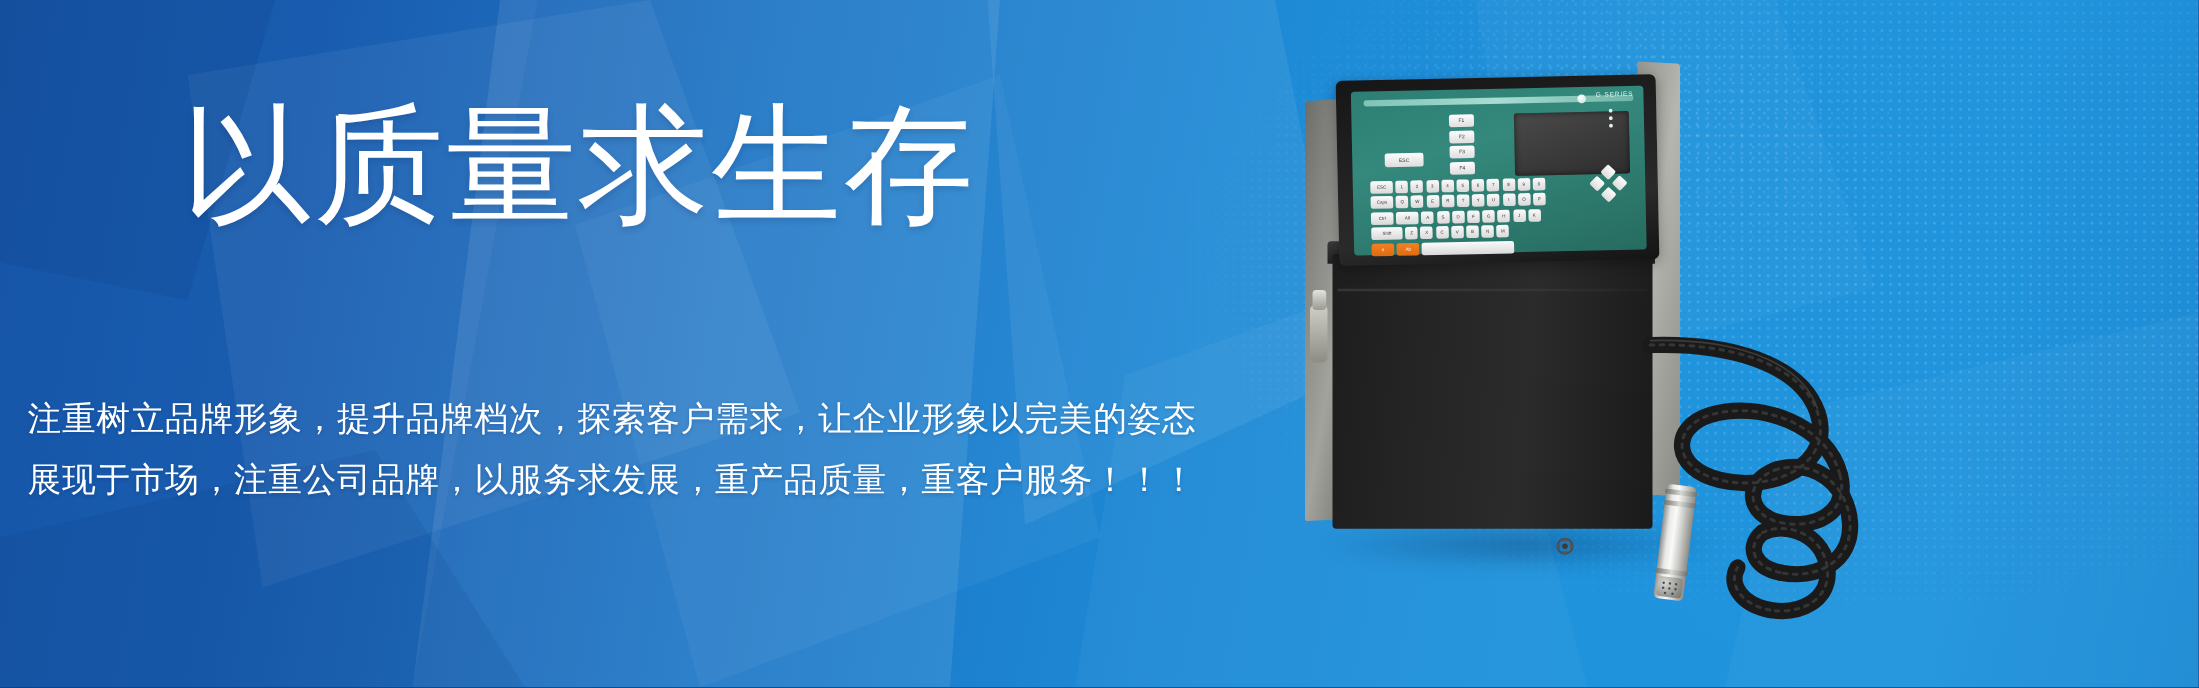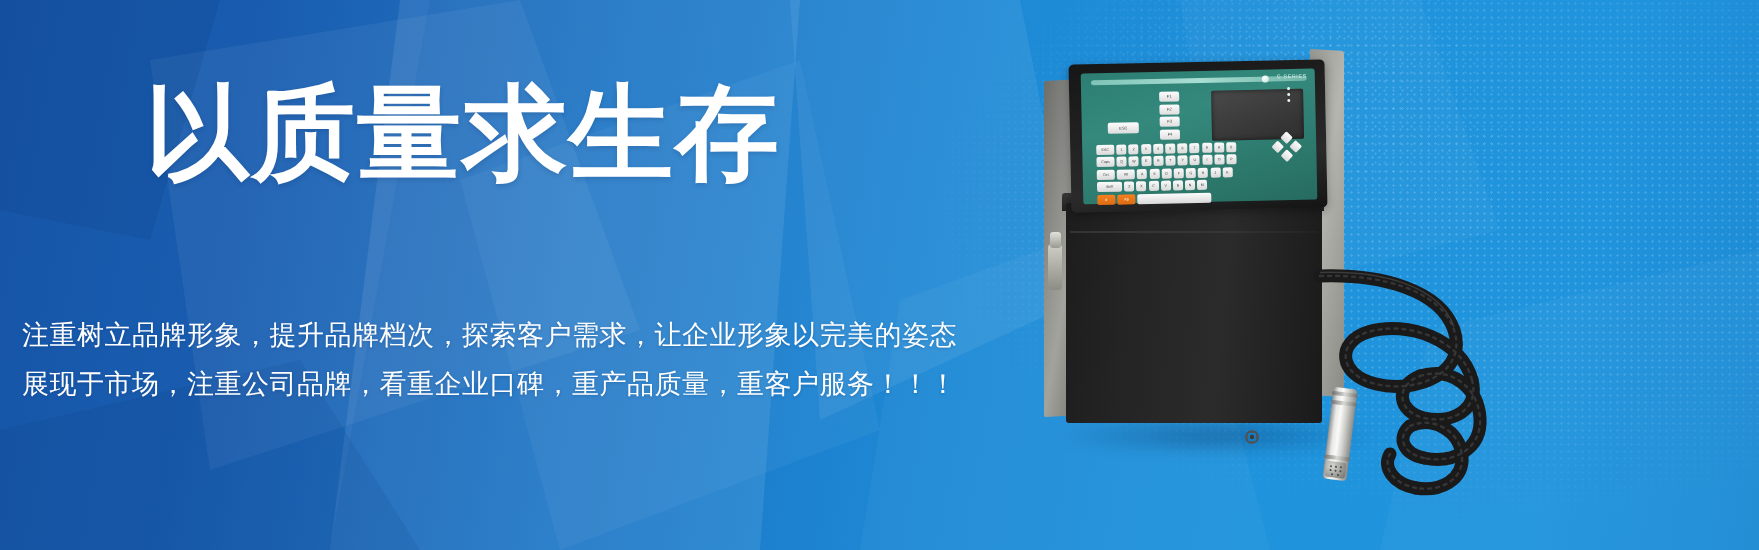--- a/index.html
+++ b/index.html
@@ -35,21 +35,21 @@
     opacity:.5;
   }
 
   
   .copy { position:absolute; left:0; top:0; width:1000px; height:100%; }
 
   .headline {
     position:absolute; left:145px; top:78px;
     color:#ffffff;
     font-family:"Liberation Sans","DejaVu Sans",sans-serif;
-    font-weight:bold;
+    font-weight:normal;
     font-size:104px;
     line-height:1.06;
     letter-spacing:2px;
     white-space:nowrap;
     text-shadow:0 2px 5px rgba(0,30,80,.18);
   }
   .headline .l2 { display:block; }
 
   .subcopy {
     position:absolute; left:22px; top:311px;
@@ -247,21 +247,21 @@
   </div>
   <div class="dots"></div>
   <div class="dots2"></div>
 
   <div class="copy">
     <div class="headline">
       <span class="l1">以质量求生存</span>
     </div>
     <div class="subcopy">
       <span>注重树立品牌形象，提升品牌档次，探索客户需求，让企业形象以完美的姿态</span>
-      <span>展现于市场，注重公司品牌，看重企业口碑，重产品质量，重客户服务！！！</span>
+      <span>展现于市场，注重公司品牌，以服务求发展，重产品质量，重客户服务！！！</span>
     </div>
   </div>
 
   <div class="device">
     <div class="dev-shadow"></div>
 
     <div class="side-panel"></div>
     <div class="side-panel-r"></div>
     <div class="hinge"></div>
     <div class="hinge2"></div>

